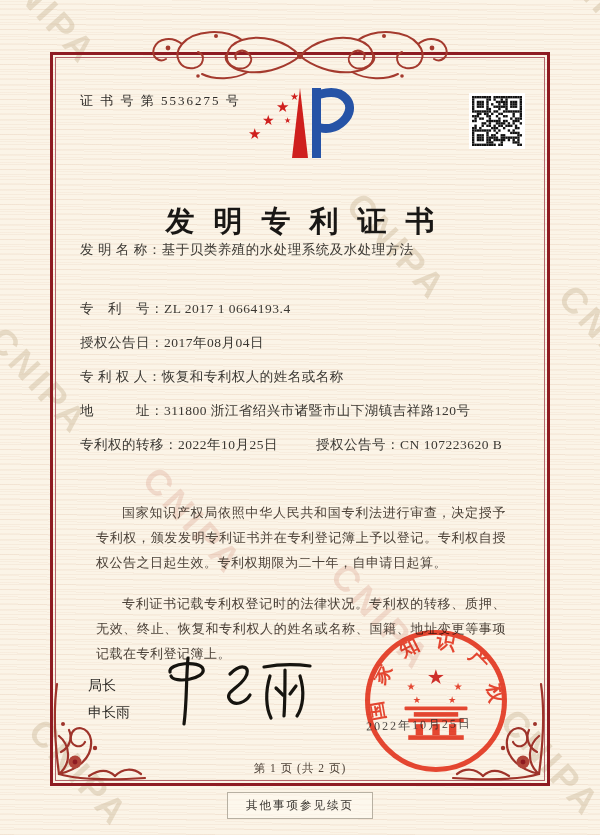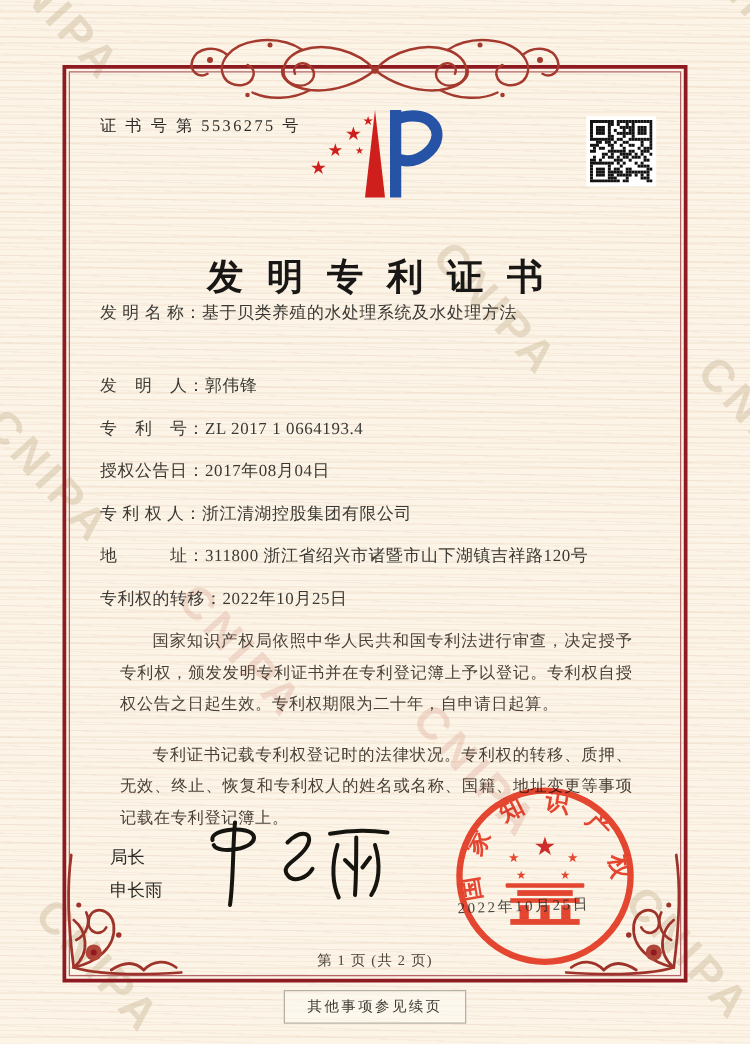--- a/index.html
+++ b/index.html
@@ -392,37 +392,37 @@
     <path d="M83,10 C106,4 118,20 108,34 C101,43 91,46 83,44" fill="none" stroke="#2653a6" stroke-width="9" stroke-linecap="round"></path>
   </svg>
 
   <div class="title">发明专利证书</div>
 
   <div class="fields">
     <div class="field">
       <span class="lbl">发 明 名 称：</span><span>基于贝类养殖的水处理系统及水处理方法</span>
     </div>
     <div class="field">
-      <span class="lbl">发　明　人：</span><span>郭伟锋</span>
-    </div>
-    <div class="field">
       <span class="lbl">专　利　号：</span><span>ZL 2017 1 0664193.4</span>
     </div>
     <div class="field">
       <span class="lbl">授权公告日：</span><span>2017年08月04日</span>
     </div>
     <div class="field">
-      <span class="lbl">专 利 权 人：</span><span>浙江清湖控股集团有限公司</span>
+      <span class="lbl">专 利 权 人：</span><span>恢复和专利权人的姓名或名称</span>
     </div>
     <div class="field">
       <span class="lbl">地　　　址：</span><span>311800 浙江省绍兴市诸暨市山下湖镇吉祥路120号</span>
     </div>
     <div class="field grantrow">
       <span class="pair1">
         <span class="lbl">专利权的转移：</span><span>2022年10月25日</span>
+      </span>
+      <span class="pair2">
+        <span class="lbl">授权公告号：</span><span>CN 107223620 B</span>
       </span>
     </div>
   </div>
 
   <div class="bodytext">
     <p>国家知识产权局依照中华人民共和国专利法进行审查，决定授予专利权，颁发发明专利证书并在专利登记簿上予以登记。专利权自授权公告之日起生效。专利权期限为二十年，自申请日起算。</p>
     <p>专利证书记载专利权登记时的法律状况。专利权的转移、质押、无效、终止、恢复和专利权人的姓名或名称、国籍、地址变更等事项记载在专利登记簿上。</p>
   </div>
 
   <div class="officer">

